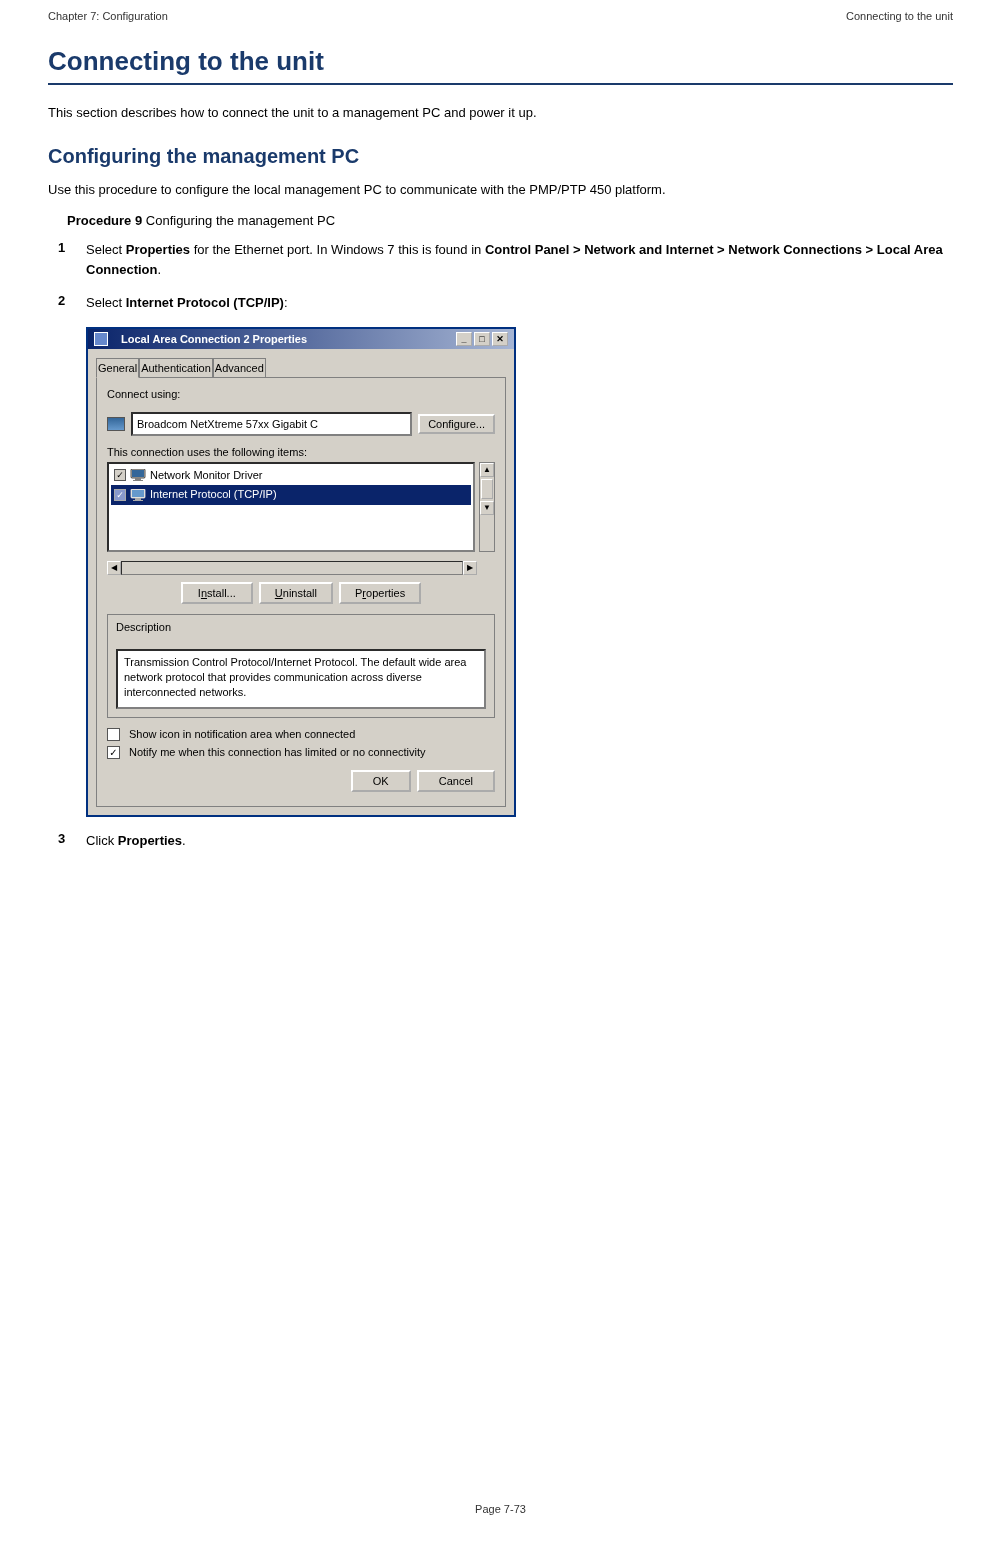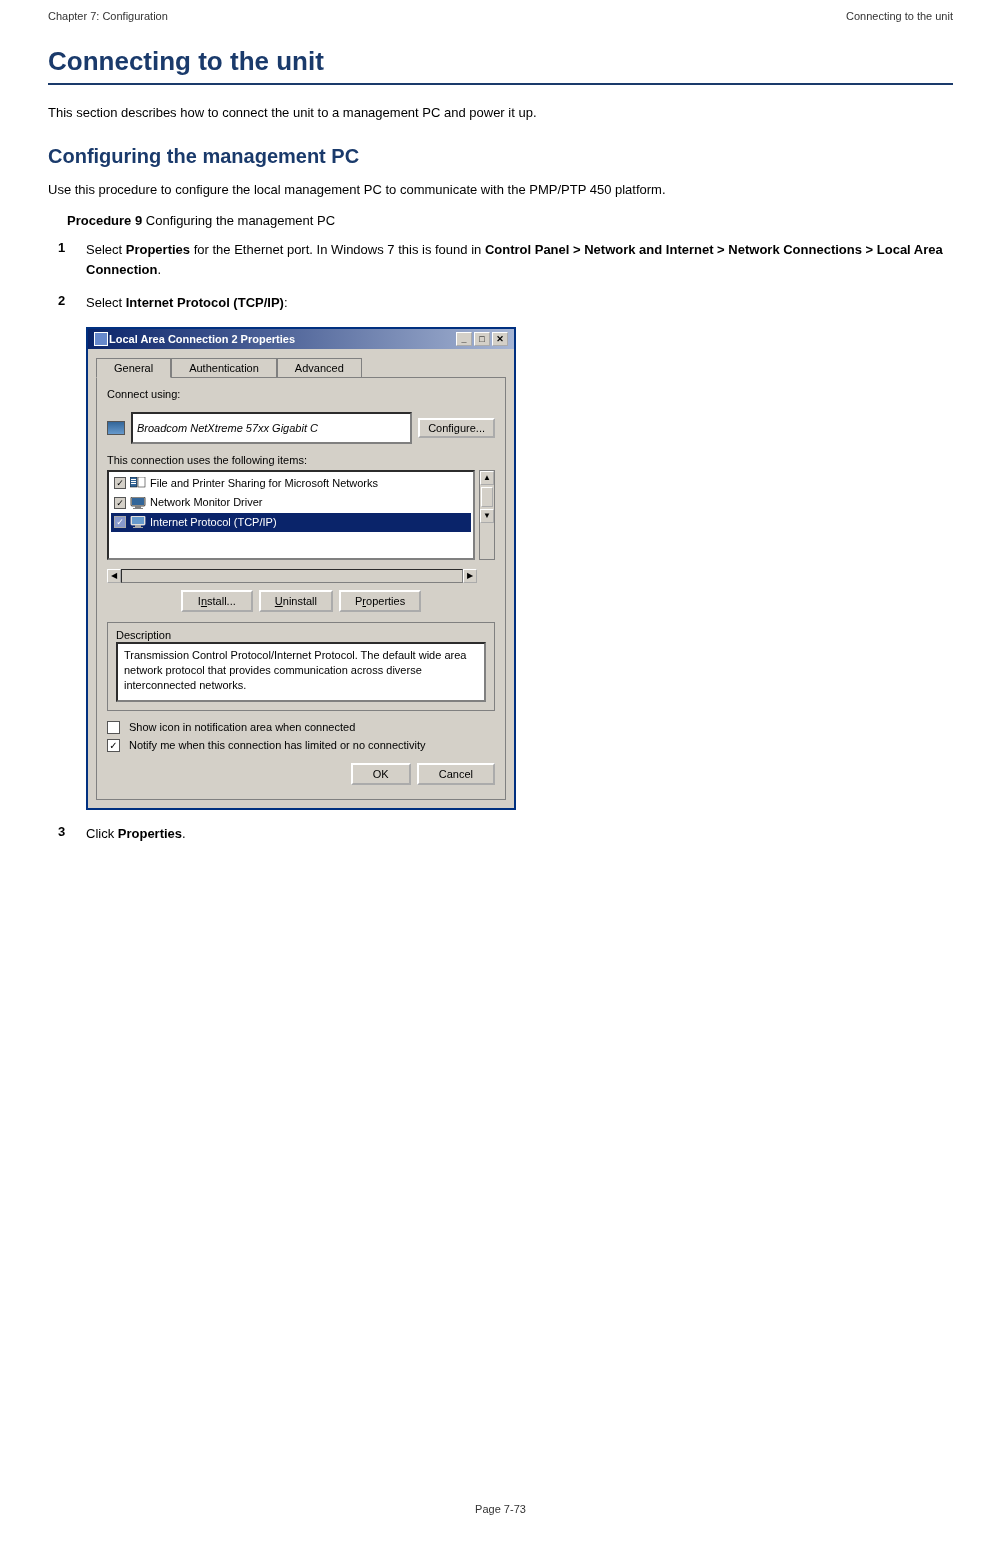--- a/index.html
+++ b/index.html
@@ -127,21 +127,21 @@
       font-size: 11px;
       font-weight: bold;
       padding: 3px 6px;
       display: flex;
       justify-content: space-between;
       align-items: center;
     }
     .win-titlebar-title {
       display: flex;
       align-items: center;
-      gap: 1px;
+      gap: 13px;
     }
     .win-titlebar-icon {
       width: 14px;
       height: 14px;
       background: #6688cc;
       border: 1px solid #fff;
       display: inline-block;
     }
     .win-titlebar-buttons {
       display: flex;
@@ -164,21 +164,21 @@
     }
     .win-tabs {
       display: flex;
       gap: 0;
       margin-bottom: 0;
     }
     .win-tab {
       background: #d4d0c8;
       border: 1px solid #808080;
       border-bottom: none;
-      padding: 3px 17px;
+      padding: 3px 1px;
       font-size: 11px;
       cursor: pointer;
       position: relative;
       top: 1px;
     }
     .win-tab.active {
       background: #d4d0c8;
       border-bottom: 1px solid #d4d0c8;
       z-index: 2;
       font-weight: normal;
@@ -208,24 +208,23 @@
       background: linear-gradient(#336699, #6699cc);
       border: 1px solid #555;
       flex-shrink: 0;
     }
     .adapter-field {
       flex: 1;
       background: #fff;
       border: 2px inset #808080;
       padding: 2px 4px;
       font-size: 11px;
-      height: 32px;
-      display: flex;
-      align-items: center;
-      font-style: italic;
+      height: 24px;
+      display: flex;
+      align-items: center;
     }
     .configure-btn {
       background: #d4d0c8;
       border: 2px outset #fff;
       padding: 2px 8px;
       font-size: 11px;
       cursor: pointer;
       white-space: nowrap;
     }
 
@@ -348,21 +347,21 @@
 
     
     .desc-group {
       border: 1px solid #808080;
       padding: 6px 8px 8px 8px;
       margin-bottom: 10px;
       background: #d4d0c8;
     }
     .desc-group-label {
       font-size: 11px;
-      margin-bottom: 1px;
+      margin-bottom: 16px;
     }
     .desc-group-text {
       background: #fff;
       border: 2px inset #808080;
       padding: 4px 6px;
       font-size: 11px;
       line-height: 1.4;
       min-height: 60px;
     }
 
@@ -480,31 +479,20 @@
                 <span>Broadcom NetXtreme 57xx Gigabit C</span>
               </div>
               <button class="configure-btn">Configure...</button>
             </div>
 
             <div class="items-label">This connection uses the following items:</div>
             <div class="items-list-container">
               <div class="items-list">
                 <div class="items-list-inner">
 
-                  <div class="list-item">
-                    <div class="list-item-checkbox checked"></div>
-                    <svg width="16" height="12" viewBox="0 0 16 12">
-                      <rect x="0" y="0" width="7" height="10" fill="#336699" stroke="#000" stroke-width="0.5"></rect>
-                      <rect x="8" y="0" width="7" height="10" fill="#fff" stroke="#000" stroke-width="0.5"></rect>
-                      <rect x="1" y="2" width="5" height="1" fill="#fff"></rect>
-                      <rect x="1" y="4" width="5" height="1" fill="#fff"></rect>
-                      <rect x="1" y="6" width="5" height="1" fill="#fff"></rect>
-                    </svg>
-                    <span>File and Printer Sharing for Microsoft Networks</span>
-                  </div>
 
                   <div class="list-item">
                     <div class="list-item-checkbox checked"></div>
                     <svg width="16" height="12" viewBox="0 0 16 12">
                       <rect x="1" y="0" width="14" height="9" rx="1" fill="#d4d0c8" stroke="#000" stroke-width="0.7"></rect>
                       <rect x="2" y="1" width="12" height="7" fill="#336699"></rect>
                       <rect x="5" y="9" width="6" height="2" fill="#808080"></rect>
                       <rect x="3" y="11" width="10" height="1" fill="#808080"></rect>
                     </svg>
                     <span>Network Monitor Driver</span>

